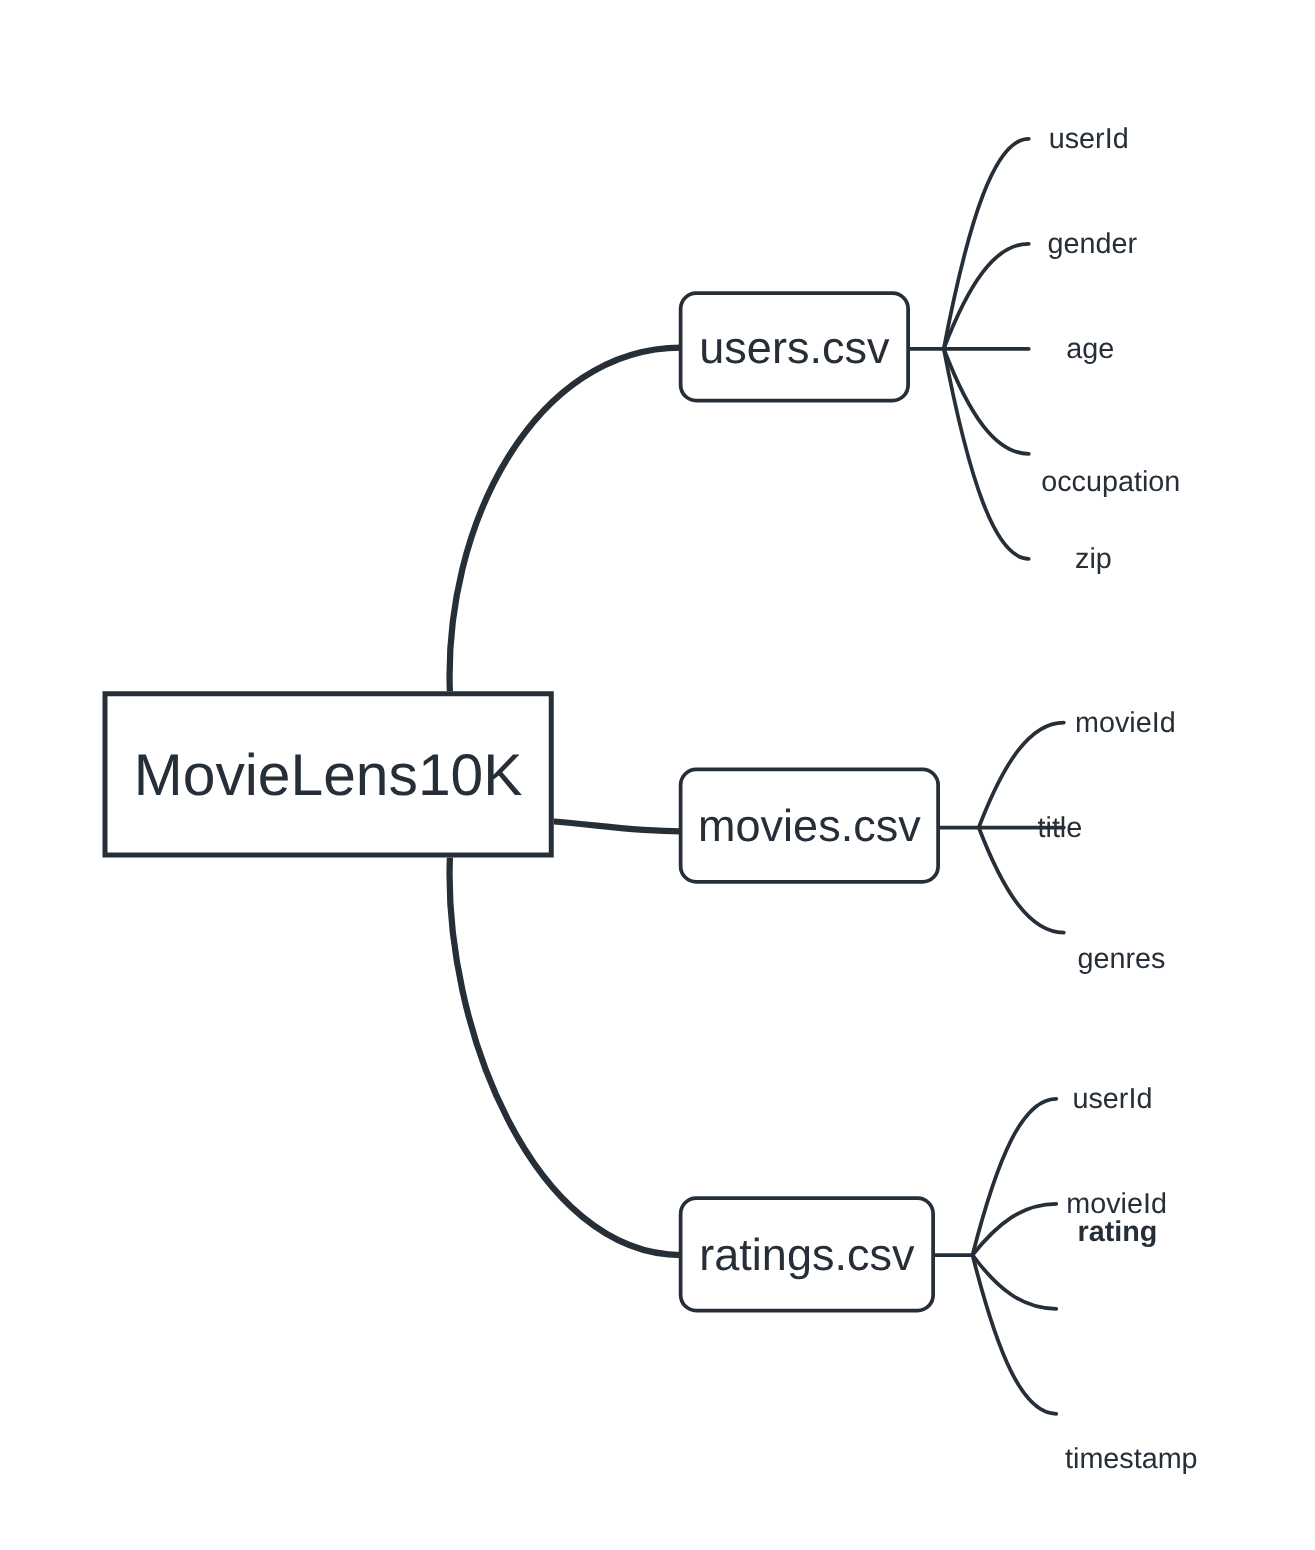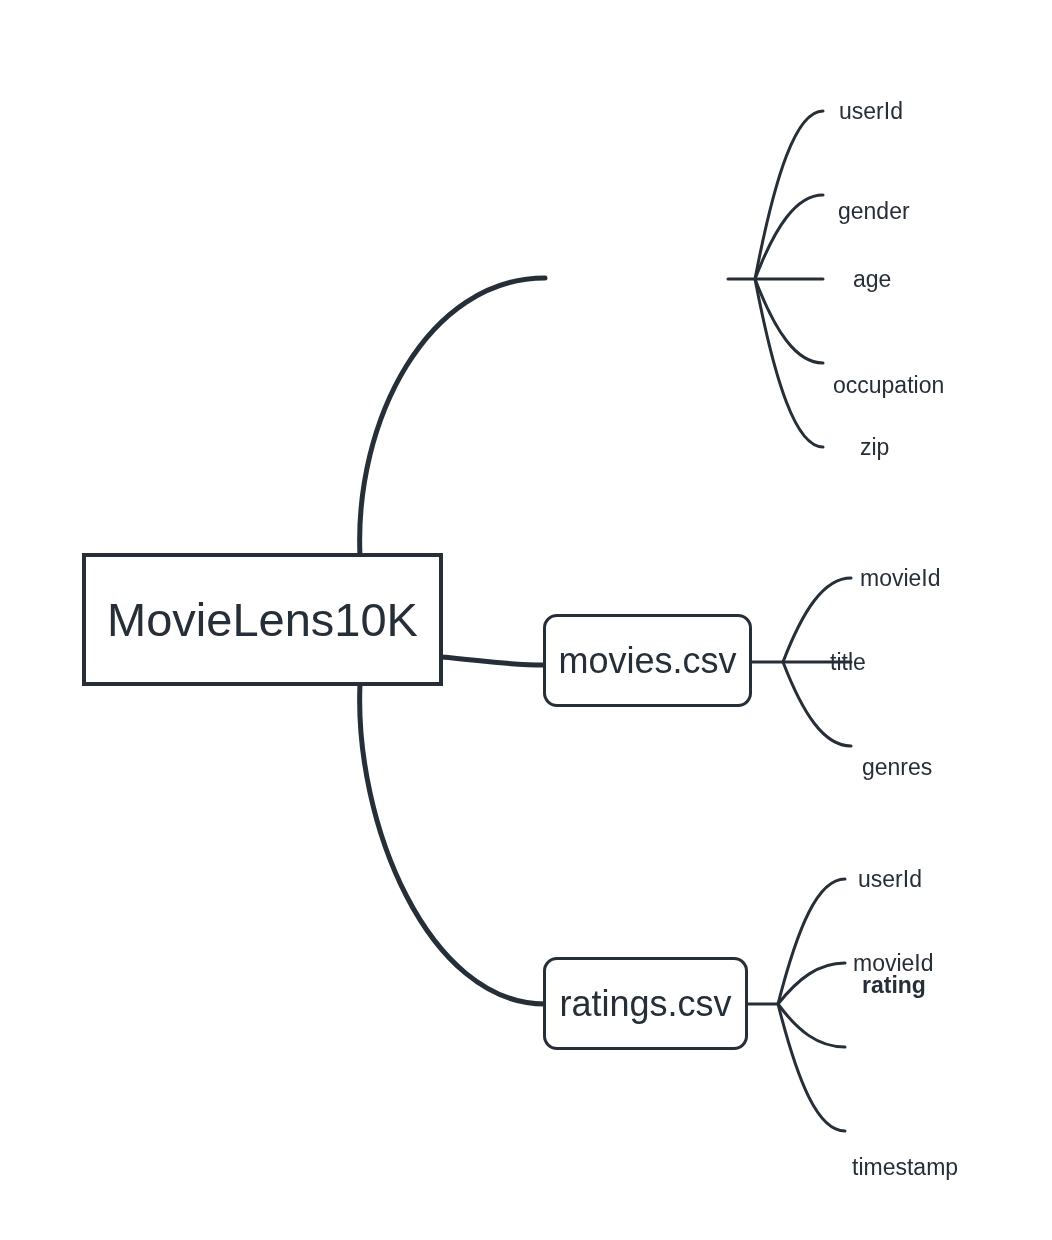--- a/index.html
+++ b/index.html
@@ -82,31 +82,34 @@
     <path class="edge-thin" d="M 778 1004 C 798 926 818 879 845 879"></path>
     <path class="edge-thin" d="M 778 1004 C 798 979 818 963 845 963"></path>
     <path class="edge-thin" d="M 778 1004 C 798 1031 818 1047 845 1047"></path>
     <path class="edge-thin" d="M 778 1004 C 798 1083 818 1131 845 1131"></path>
   </svg>
 
   <div class="node node-root">
     <span>MovieLens10K</span>
   </div>
 
+  <div class="node node-branch node-users">
+    <span>users.csv</span>
+  </div>
 
   <div class="node node-branch node-ratings">
     <span>ratings.csv</span>
   </div>
 
   <div class="node node-branch node-movies">
     <span>movies.csv</span>
   </div>
 
   <span class="leaf" style="left:839px; top:111px;">userId</span>
-  <span class="leaf" style="left:838px; top:211px;">gender</span>
+  <span class="leaf" style="left:838px; top:195px;">gender</span>
   <span class="leaf" style="left:853px; top:279px;">age</span>
   <span class="leaf" style="left:833px; top:385px;">occupation</span>
   <span class="leaf" style="left:860px; top:447px;">zip</span>
 
   <span class="leaf" style="left:860px; top:578px;">movieId</span>
   <span class="leaf" style="left:830px; top:662px;">title</span>
   <span class="leaf" style="left:862px; top:767px;">genres</span>
 
   <span class="leaf" style="left:858px; top:879px;">userId</span>
   <span class="leaf" style="left:853px; top:963px;">movieId</span>

